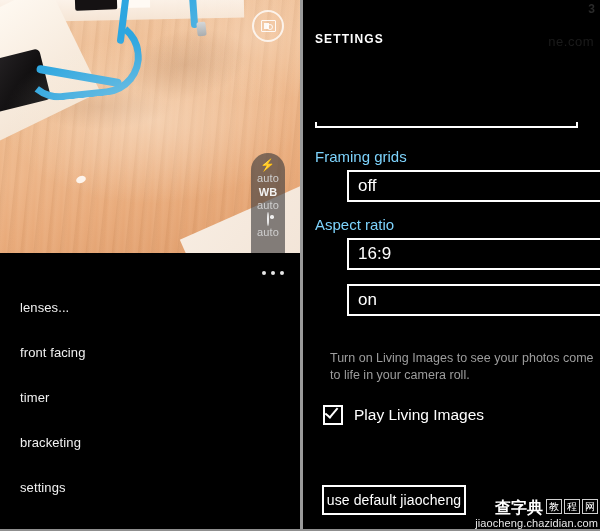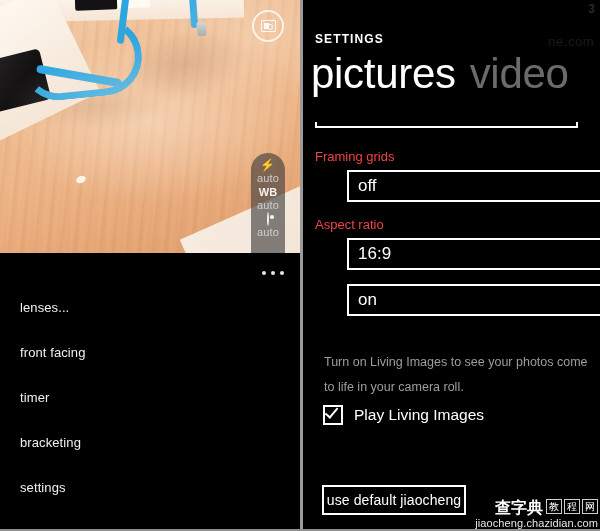--- a/index.html
+++ b/index.html
@@ -386,22 +386,22 @@
   }
   .field-clipped .mask {
     position: absolute;
     left: -2px; top: 0;
     width: 267px; height: 16px;
     background: #000;
   }
 
   .field-group { position: absolute; left: 15px; width: 263px; }
   .field-label {
-    color: #ef4444;
-    font-size: 13px;
+    color: #7dd3fc;
+    font-size: 15px;
     line-height: 17px;
     margin-bottom: 5px;
     font-weight: 400;
   }
   .field-box {
     width: 263px; height: 32px;
     border: 2px solid #ffffff;
     background: #000;
     display: flex;
     align-items: center;
@@ -409,25 +409,25 @@
     margin-left: 32px;
   }
   .field-value {
     color: #ffffff;
     font-size: 17px;
     font-weight: 300;
     line-height: 20px;
   }
   .field-hint {
     position: absolute;
-    left: 24px;
+    left: 30px;
     width: 268px;
     color: #9d9d9d;
     font-size: 12.5px;
-    line-height: 25px;
+    line-height: 17px;
     font-weight: 400;
   }
 
   .checkbox-row {
     position: absolute;
     left: 23px; top: 403px;
     display: flex;
     align-items: center;
     gap: 11px;
   }
@@ -566,24 +566,20 @@
   <div class="divider"></div>
 
   <div class="pane-right">
 
     <div class="wm-ghost2"></div>
     <div class="wm-top">3</div>
     <div class="wm-ghost">ne.com</div>
 
     <div class="settings-label">SETTINGS</div>
 
-    <div class="pivot">
-      <div class="pivot-item active">pictures</div>
-      <div class="pivot-item inactive">video</div>
-    </div>
 
     <div class="scroll-area">
 
       <div class="field-clipped">
         <div class="mask"></div>
       </div>
 
       <div class="field-group" style="top:44px;">
         <div class="field-label">Framing grids</div>
         <div class="field-box">

